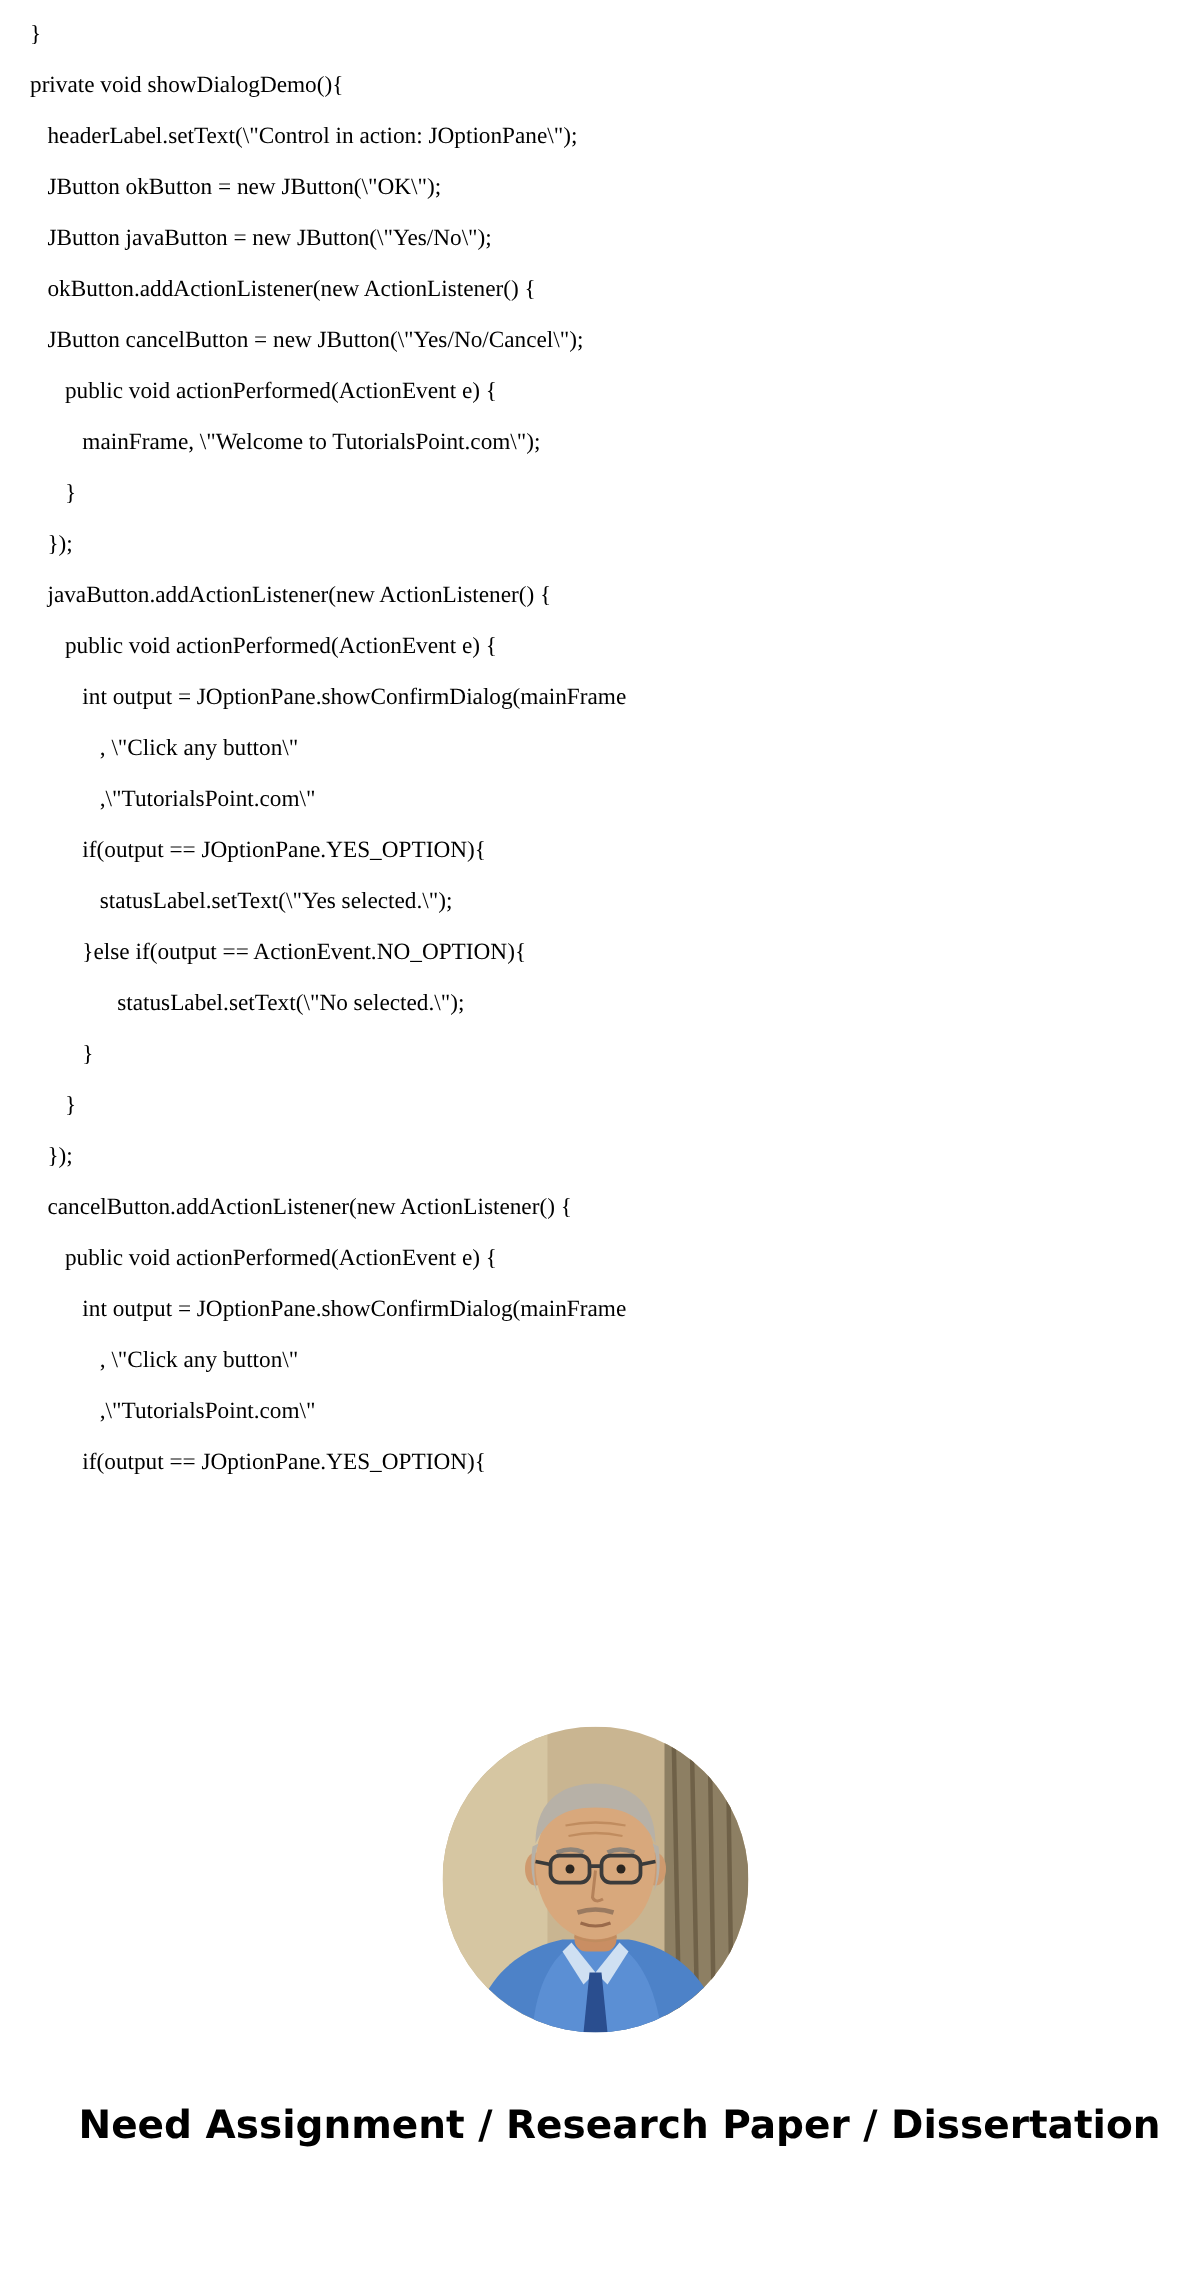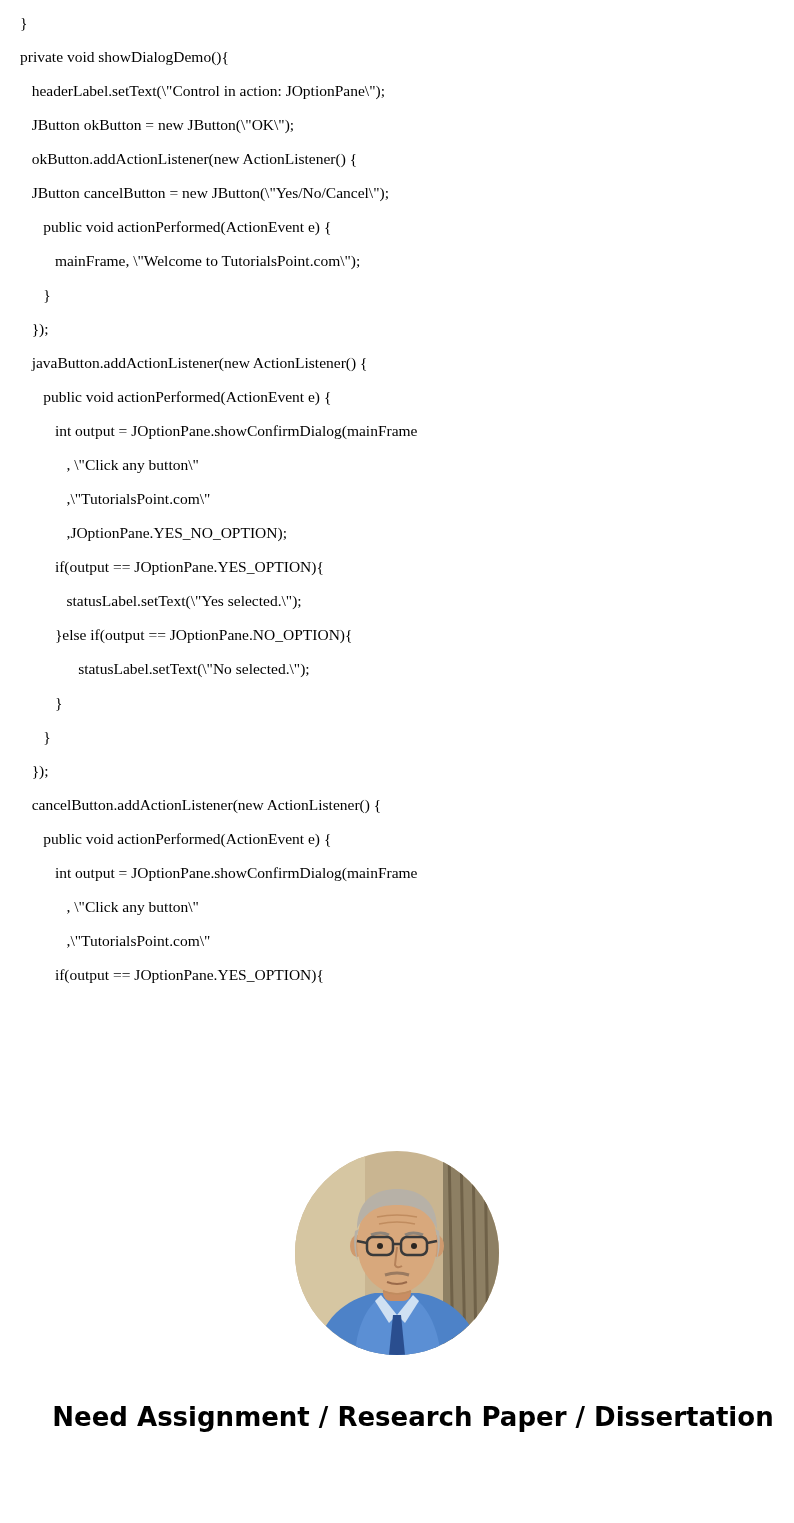--- a/index.html
+++ b/index.html
@@ -62,35 +62,35 @@
 <body>
 
 <div class="page">
 
   <div class="code-block">
       <div class="code-line">      mainFrame.setVisible(true);</div>
       <div class="code-line">}</div>
       <div class="code-line">private void showDialogDemo(){</div>
       <div class="code-line">   headerLabel.setText(\"Control in action: JOptionPane\");</div>
       <div class="code-line">   JButton okButton = new JButton(\"OK\");</div>
+      <div class="code-line">   JButton javaButton = new JButton(\"Yes/No\");</div>
       <div class="code-line">   okButton.addActionListener(new ActionListener() {</div>
       <div class="code-line">   JButton cancelButton = new JButton(\"Yes/No/Cancel\");</div>
       <div class="code-line">      public void actionPerformed(ActionEvent e) {</div>
       <div class="code-line">         mainFrame, \"Welcome to TutorialsPoint.com\");</div>
       <div class="code-line">      }</div>
       <div class="code-line">   });</div>
       <div class="code-line">   javaButton.addActionListener(new ActionListener() {</div>
       <div class="code-line">      public void actionPerformed(ActionEvent e) {</div>
       <div class="code-line">         int output = JOptionPane.showConfirmDialog(mainFrame</div>
       <div class="code-line">            , \"Click any button\"</div>
       <div class="code-line">            ,\"TutorialsPoint.com\"</div>
-      <div class="code-line">            ,JOptionPane.YES_NO_OPTION);</div>
       <div class="code-line">         if(output == JOptionPane.YES_OPTION){</div>
       <div class="code-line">            statusLabel.setText(\"Yes selected.\");</div>
-      <div class="code-line">         }else if(output == JOptionPane.NO_OPTION){</div>
+      <div class="code-line">         }else if(output == ActionEvent.NO_OPTION){</div>
       <div class="code-line">               statusLabel.setText(\"No selected.\");</div>
       <div class="code-line">         }</div>
       <div class="code-line">      }</div>
       <div class="code-line">   });</div>
       <div class="code-line">   cancelButton.addActionListener(new ActionListener() {</div>
       <div class="code-line">      public void actionPerformed(ActionEvent e) {</div>
       <div class="code-line">         int output = JOptionPane.showConfirmDialog(mainFrame</div>
       <div class="code-line">            , \"Click any button\"</div>
       <div class="code-line">            ,\"TutorialsPoint.com\"</div>
       <div class="code-line">         if(output == JOptionPane.YES_OPTION){</div>

